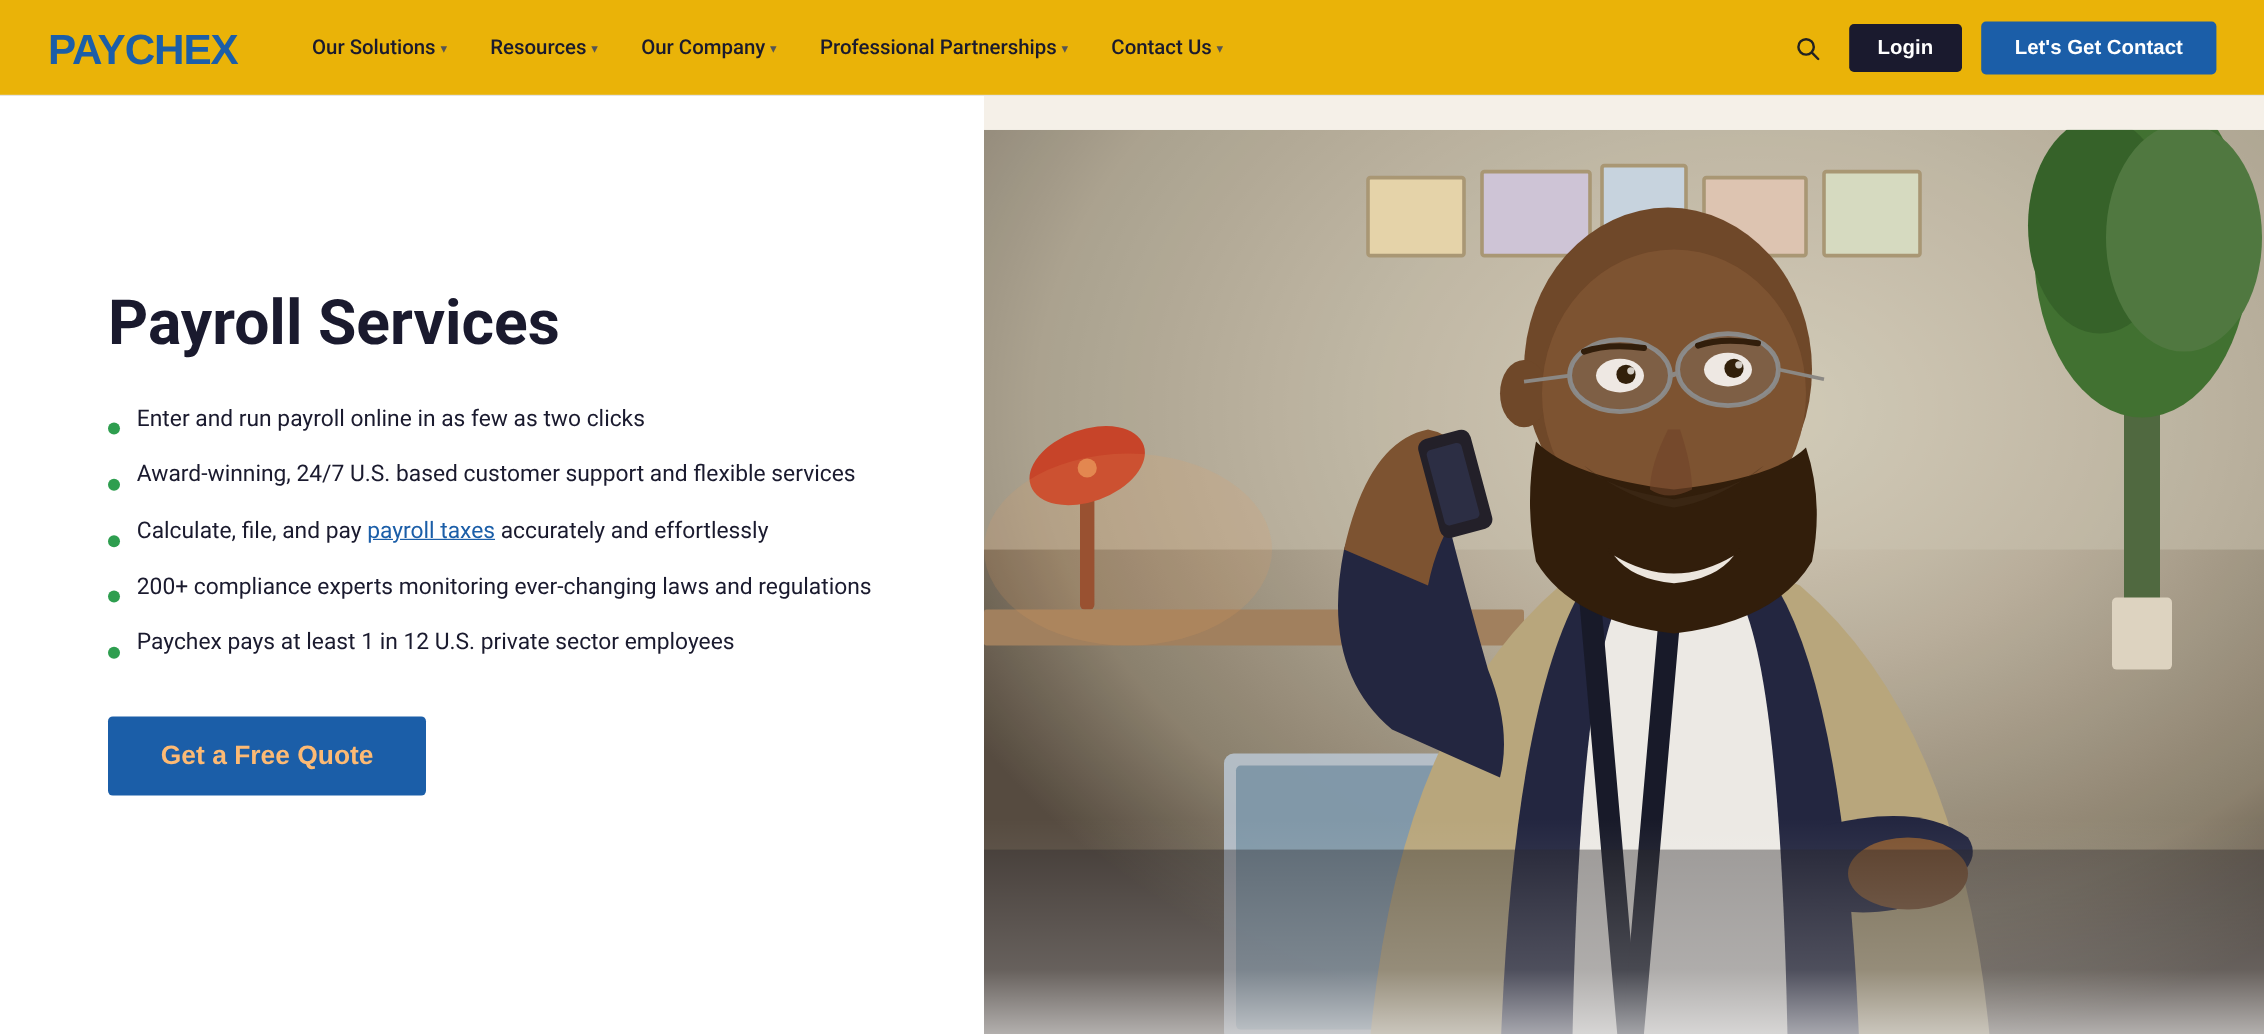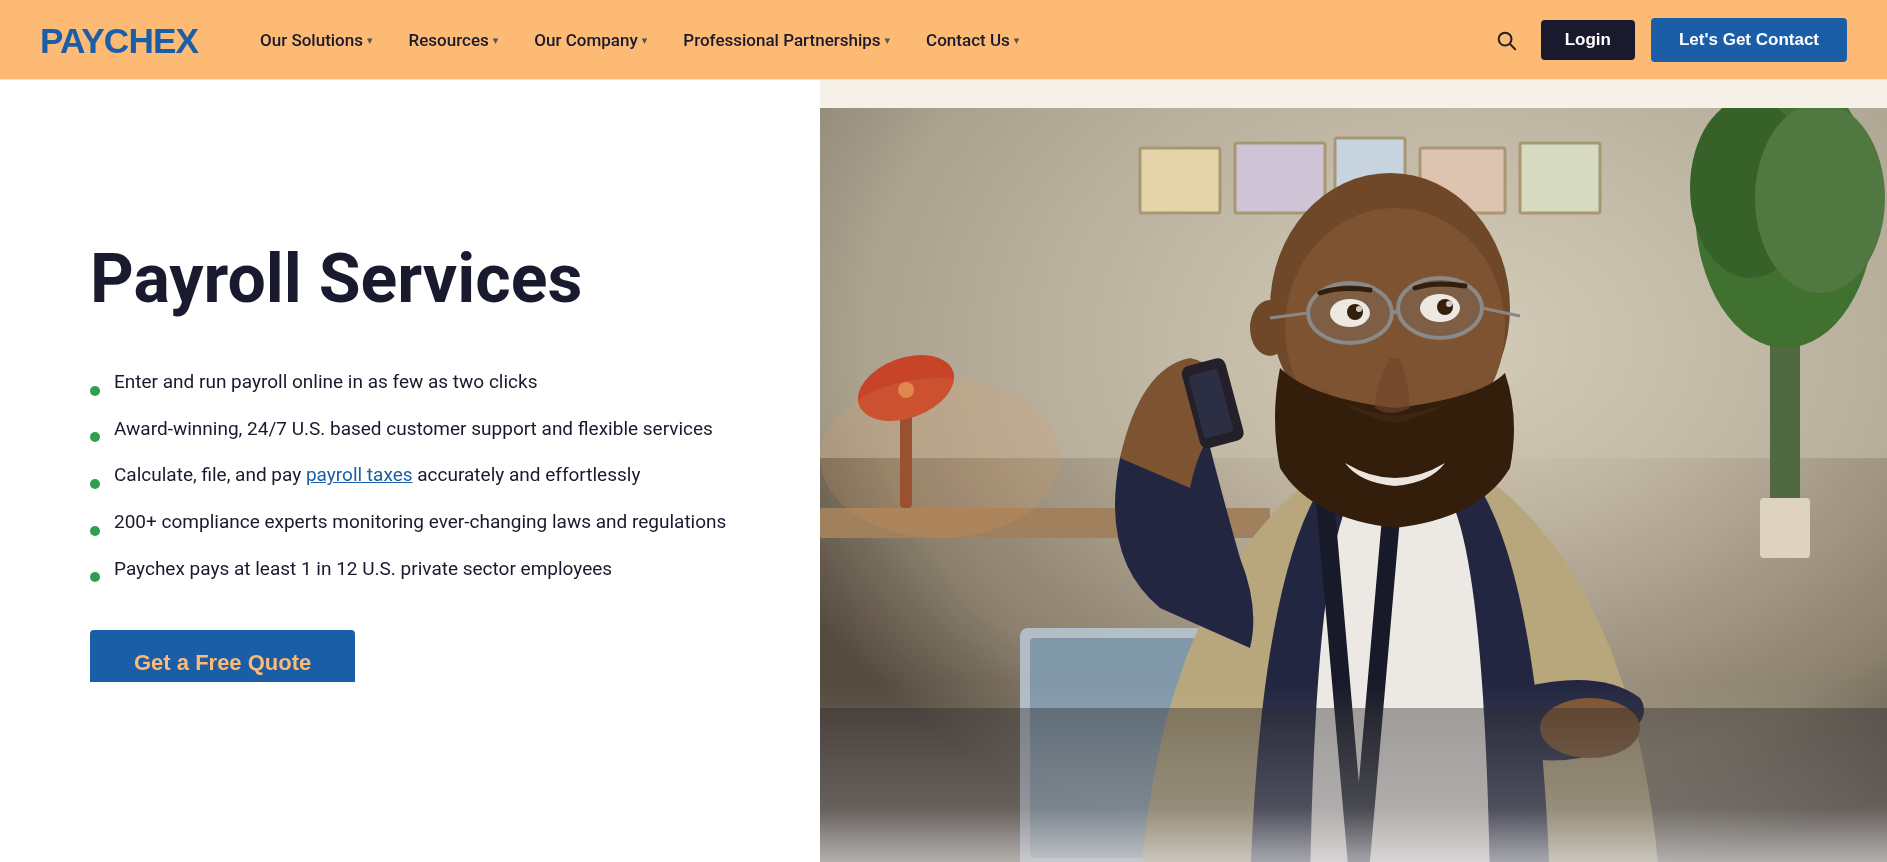--- a/index.html
+++ b/index.html
@@ -16,21 +16,21 @@
       background: #fff;
     }
 
     
     header {
       display: flex;
       align-items: center;
       justify-content: space-between;
       padding: 0 40px;
       height: 80px;
-      background: #fdba74;
+      background: #eab308;
       border-bottom: 1px solid #e5e5e5;
       position: relative;
       z-index: 100;
     }
 
     .header-left {
       display: flex;
       align-items: center;
       gap: 30px;
     }
@@ -143,24 +143,24 @@
       padding: 160px 60px 80px 90px;
       display: flex;
       flex-direction: column;
       justify-content: flex-start;
       position: relative;
       z-index: 2;
       background: #fff;
     }
 
     .hero-title {
-      font-size: 68px;
+      font-size: 52px;
       font-weight: 700;
       color: #1a1a2e;
-      margin-bottom: 51px;
+      margin-bottom: 36px;
       line-height: 1.15;
     }
 
     .bullet-list {
       list-style: none;
       margin-bottom: 48px;
       display: flex;
       flex-direction: column;
       gap: 20px;
     }

